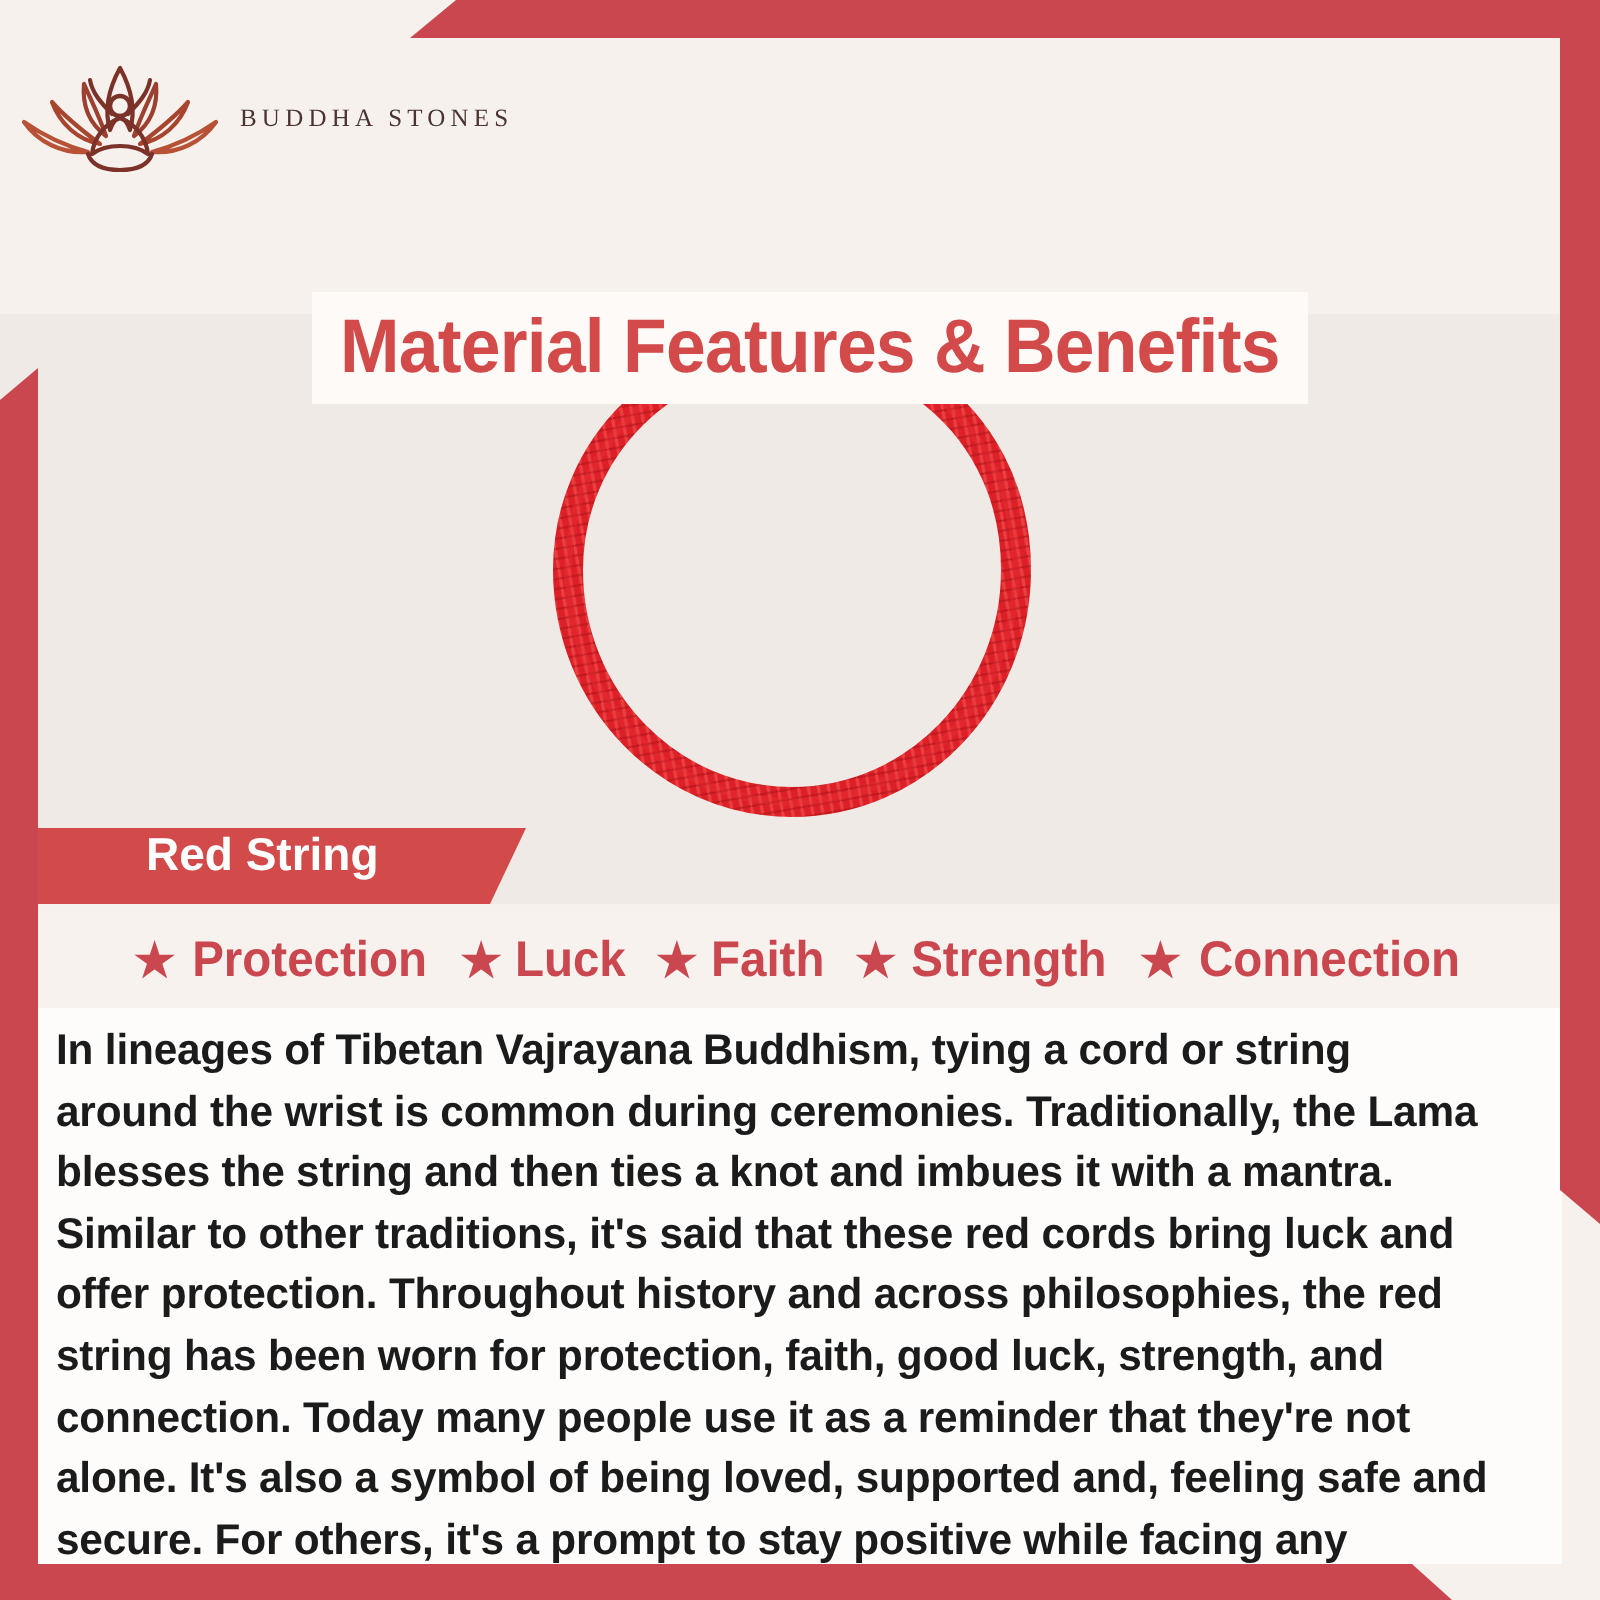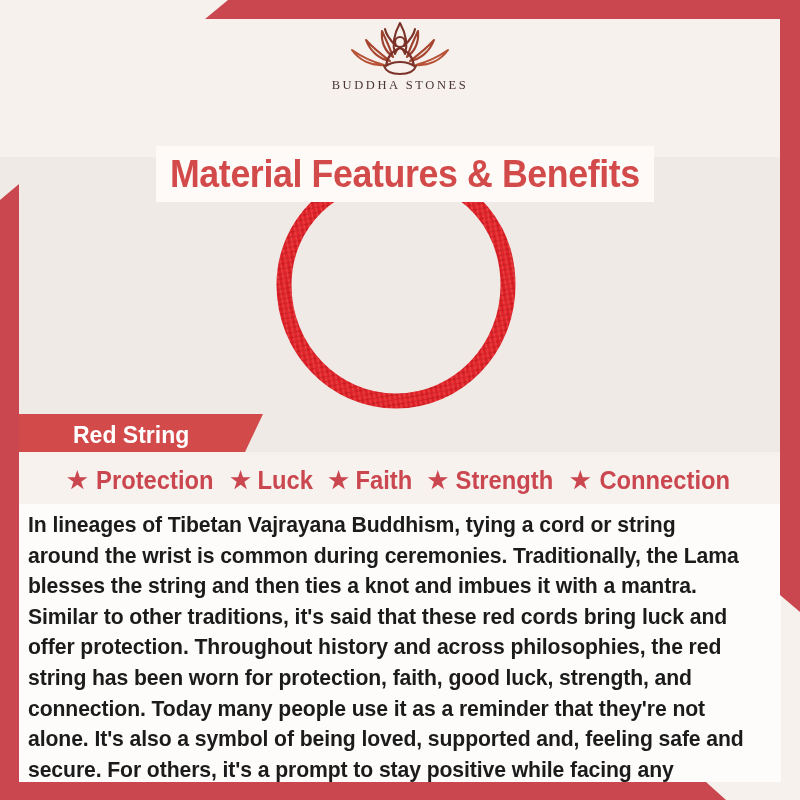--- a/index.html
+++ b/index.html
@@ -53,21 +53,20 @@
     clip-path: polygon(0 0, 706px 0, 726px 18px, 0 18px);
     z-index: 6;
   }
 
   
   .logo-block {
     position: absolute;
     top: 18px; left: 0; right: 0;
     height: 80px;
     display: flex;
-    flex-direction: column;
     align-items: center;
     justify-content: flex-start;
     z-index: 4;
   }
   .logo-mark { width: 120px; height: 58px; display: block; }
   .logo-wordmark {
     margin-top: 2px;
     font-family: "Liberation Serif", serif;
     font-size: 12.5px;
     letter-spacing: 2.6px;
@@ -109,21 +108,21 @@
   .bracelet-svg { position: absolute; top: -4px; left: 226px; }
 
   
   .ribbon {
     position: absolute;
     top: 414px; left: 19px;
     width: 244px; height: 43px;
     background: #d24a49;
     clip-path: polygon(0 0, 244px 0, 226px 38px, 0 38px);
     display: flex;
-    align-items: center;
+    align-items: flex-start;
     z-index: 5;
   }
   .ribbon-label {
     color: #ffffff;
     font-family: "Liberation Sans Narrow", "Liberation Sans", sans-serif;
     font-weight: 700;
     font-size: 23px;
     padding-left: 54px;
     letter-spacing: 0px;
     white-space: nowrap;

